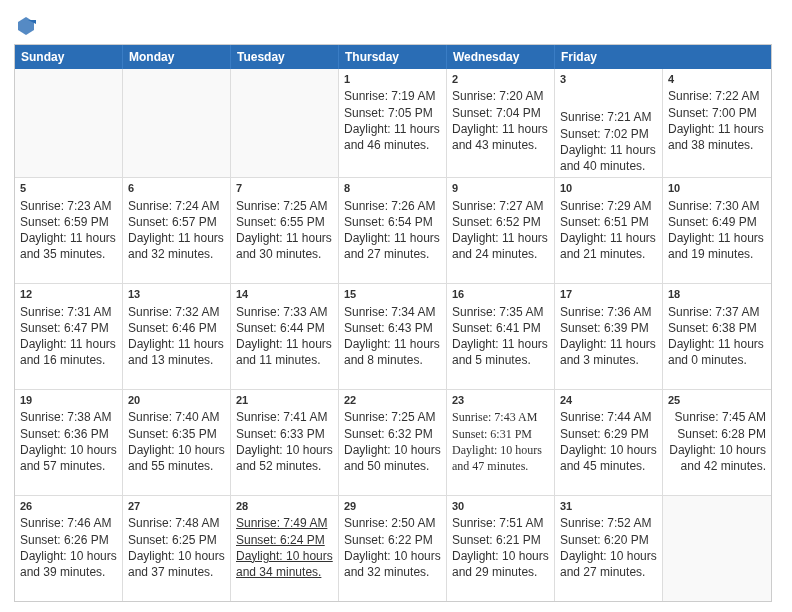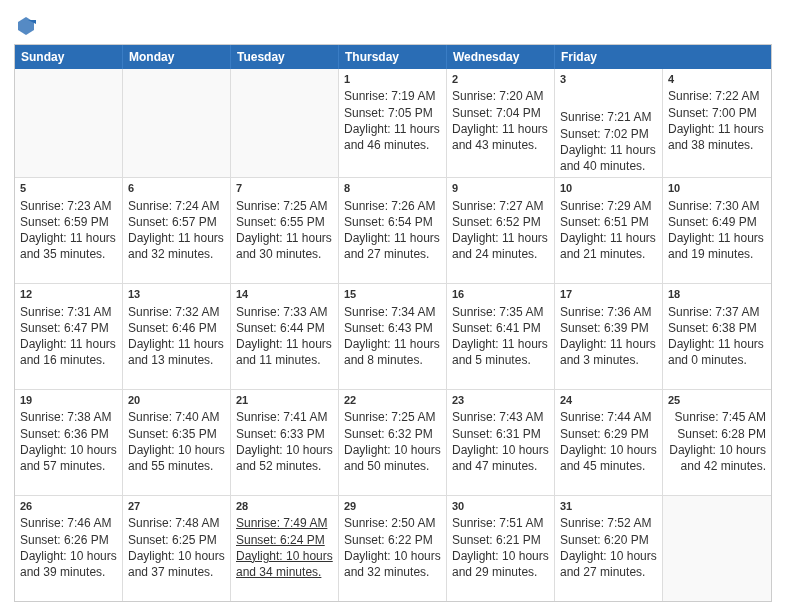--- a/index.html
+++ b/index.html
@@ -308,21 +308,21 @@
           </div>
           <div class="cal-cell">
             <span class="day-num">22</span>
             <div class="cell-text" style="white-space: pre-line;">Sunrise: 7:25 AM
 Sunset: 6:32 PM
 Daylight: 10 hours
 and 50 minutes.</div>
           </div>
           <div class="cal-cell">
             <span class="day-num">23</span>
-            <div class="cell-text" style="white-space: pre-line;">Sunrise: 7:43 AM
+            <div class="cell-text" style="white-space: pre-line; font-family: Liberation Serif, serif;">Sunrise: 7:43 AM
 Sunset: 6:31 PM
 Daylight: 10 hours
 and 47 minutes.</div>
           </div>
           <div class="cal-cell">
             <span class="day-num">24</span>
             <div class="cell-text" style="white-space: pre-line;">Sunrise: 7:44 AM
 Sunset: 6:29 PM
 Daylight: 10 hours
 and 45 minutes.</div>

